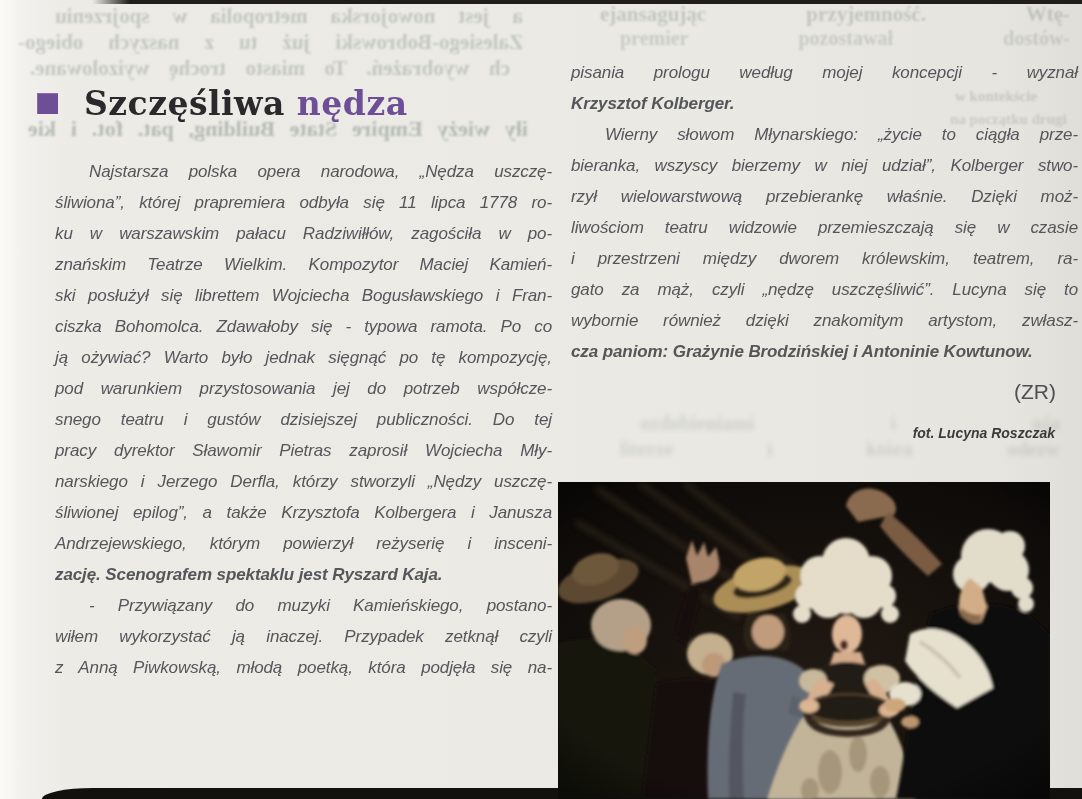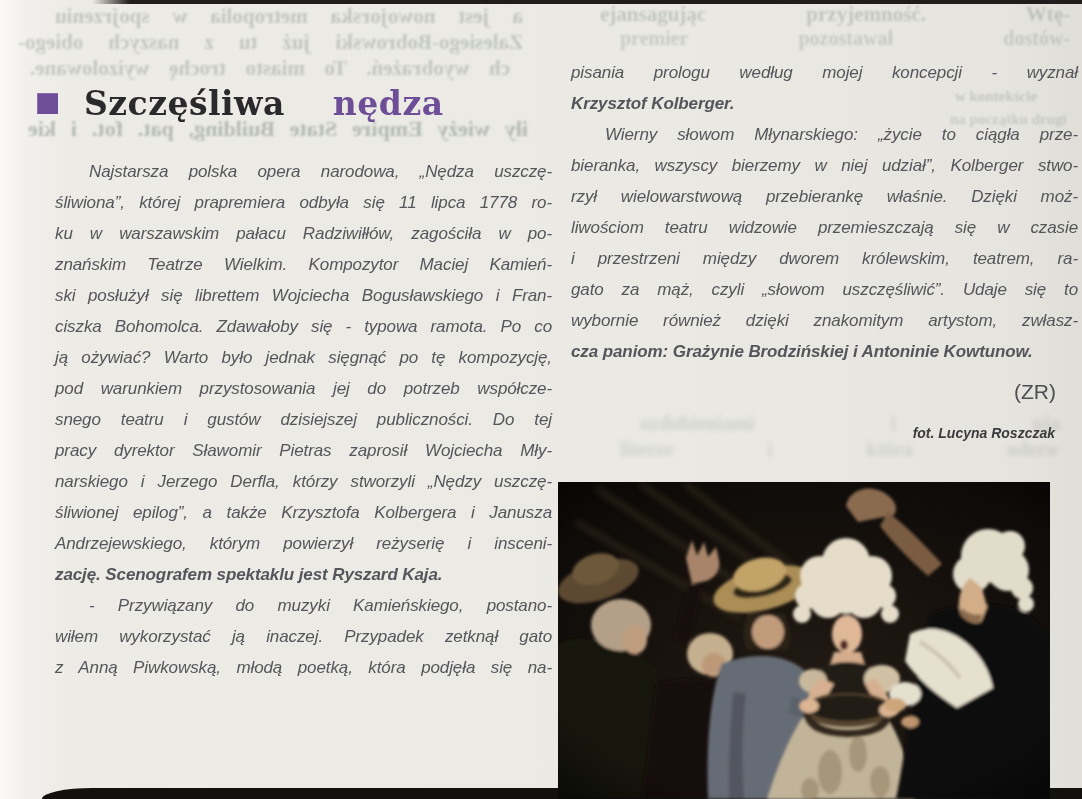--- a/index.html
+++ b/index.html
@@ -17,21 +17,21 @@
   .bleed{position:absolute;z-index:1;font-family:"Liberation Serif",serif;font-weight:bold;
     color:#99a49a;opacity:.5;filter:blur(1.1px);
     text-align:justify;text-align-last:justify;white-space:nowrap;overflow:hidden;}
   .mir{transform:scaleX(-1);}
   .bleed.small{text-align-last:left;}
   .bleed.smudge{opacity:.3;filter:blur(2.6px);color:#8e998f;}
   
   .title-row{position:absolute;left:37px;top:84px;z-index:2;display:flex;align-items:center;}
   .bullet{width:21px;height:21px;background:#6e4e97;box-shadow:inset 1px 1px 0 #8a6cb0;margin-right:26px;flex:0 0 auto;}
   .headline{font-family:"DejaVu Serif",serif;font-weight:bold;font-size:33px;letter-spacing:.5px;color:#2a292b;white-space:nowrap;}
-  .headline .accent{color:#6e4e97;margin-left:36px;}
+  .headline .accent{color:#6e4e97;}
   
   .col{position:absolute;z-index:2;}
   .col-left{left:43px;top:156px;width:497px;margin-left:12px;}
   .col-right{left:571px;top:57px;width:507px;}
   .bl{font-style:italic;font-size:17px;line-height:31px;color:#55565b;
     text-align:justify;text-align-last:justify;height:31px;overflow:visible;letter-spacing:-0.1px;}
   .bl.pend{text-align-last:left;font-weight:bold;}
   .bl.indent{text-indent:34px;}
   .zr{font-size:21px;color:#4e4f54;text-align:right;padding-right:22px;margin-top:13px;}
   
@@ -73,33 +73,33 @@
     <div class="bl">ciszka Bohomolca. Zdawałoby się - typowa ramota. Po co</div>
     <div class="bl">ją ożywiać? Warto było jednak sięgnąć po tę kompozycję,</div>
     <div class="bl">pod warunkiem przystosowania jej do potrzeb współcze-</div>
     <div class="bl">snego teatru i gustów dzisiejszej publiczności. Do tej</div>
     <div class="bl">pracy dyrektor Sławomir Pietras zaprosił Wojciecha Mły-</div>
     <div class="bl">narskiego i Jerzego Derfla, którzy stworzyli „Nędzy uszczę-</div>
     <div class="bl">śliwionej epilog”, a także Krzysztofa Kolbergera i Janusza</div>
     <div class="bl">Andrzejewskiego, którym powierzył reżyserię i insceni-</div>
     <div class="bl pend">zację. Scenografem spektaklu jest Ryszard Kaja.</div>
     <div class="bl indent">- Przywiązany do muzyki Kamieńskiego, postano-</div>
-    <div class="bl">wiłem wykorzystać ją inaczej. Przypadek zetknął gato</div>
+    <div class="bl">wiłem wykorzystać ją inaczej. Przypadek zetknął czyli</div>
     <div class="bl">z Anną Piwkowską, młodą poetką, która podjęła się na-</div>
   </div>
 
   <div class="col col-right">
     <div class="bl">pisania prologu według mojej koncepcji - wyznał</div>
     <div class="bl pend">Krzysztof Kolberger.</div>
     <div class="bl indent">Wierny słowom Młynarskiego: „życie to ciągła prze-</div>
     <div class="bl">bieranka, wszyscy bierzemy w niej udział”, Kolberger stwo-</div>
     <div class="bl">rzył wielowarstwową przebierankę właśnie. Dzięki moż-</div>
     <div class="bl">liwościom teatru widzowie przemieszczają się w czasie</div>
     <div class="bl">i przestrzeni między dworem królewskim, teatrem, ra-</div>
-    <div class="bl">gato za mąż, czyli „słowom uszczęśliwić”. Udaje się to</div>
+    <div class="bl">gato za mąż, czyli „nędzę uszczęśliwić”. Lucyna się to</div>
     <div class="bl">wybornie również dzięki znakomitym artystom, zwłasz-</div>
     <div class="bl pend">cza paniom: Grażynie Brodzińskiej i Antoninie Kowtunow.</div>
     <div class="zr">(ZR)</div>
   </div>
 
   <div class="caption">fot. Lucyna Roszczak</div>
 
   <div class="photo">
     <svg viewBox="0 0 492 317" width="492" height="317" xmlns="http://www.w3.org/2000/svg">
       <defs>

